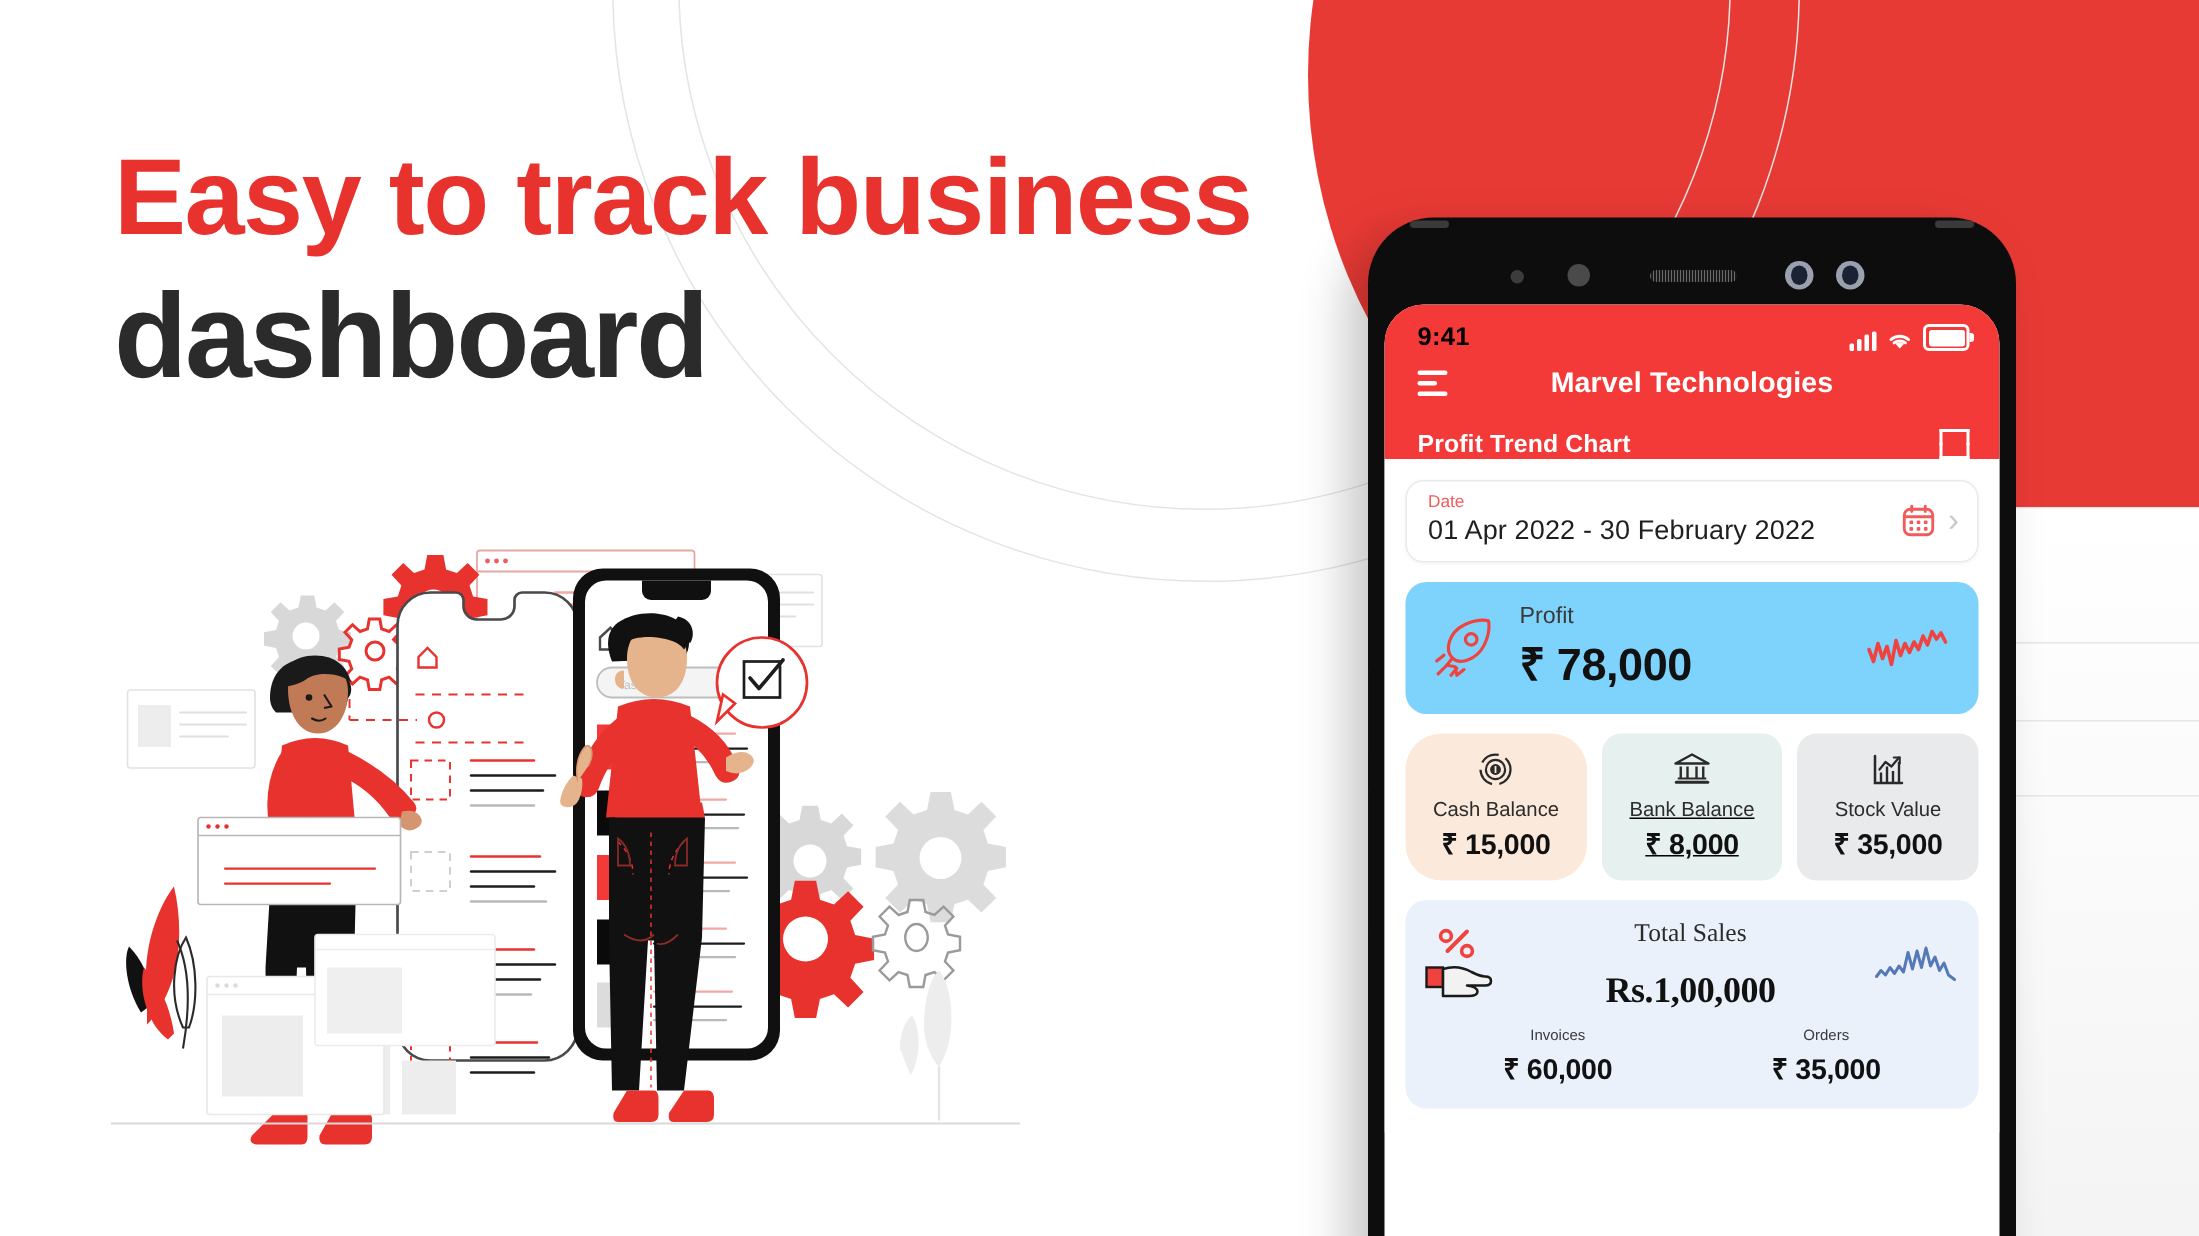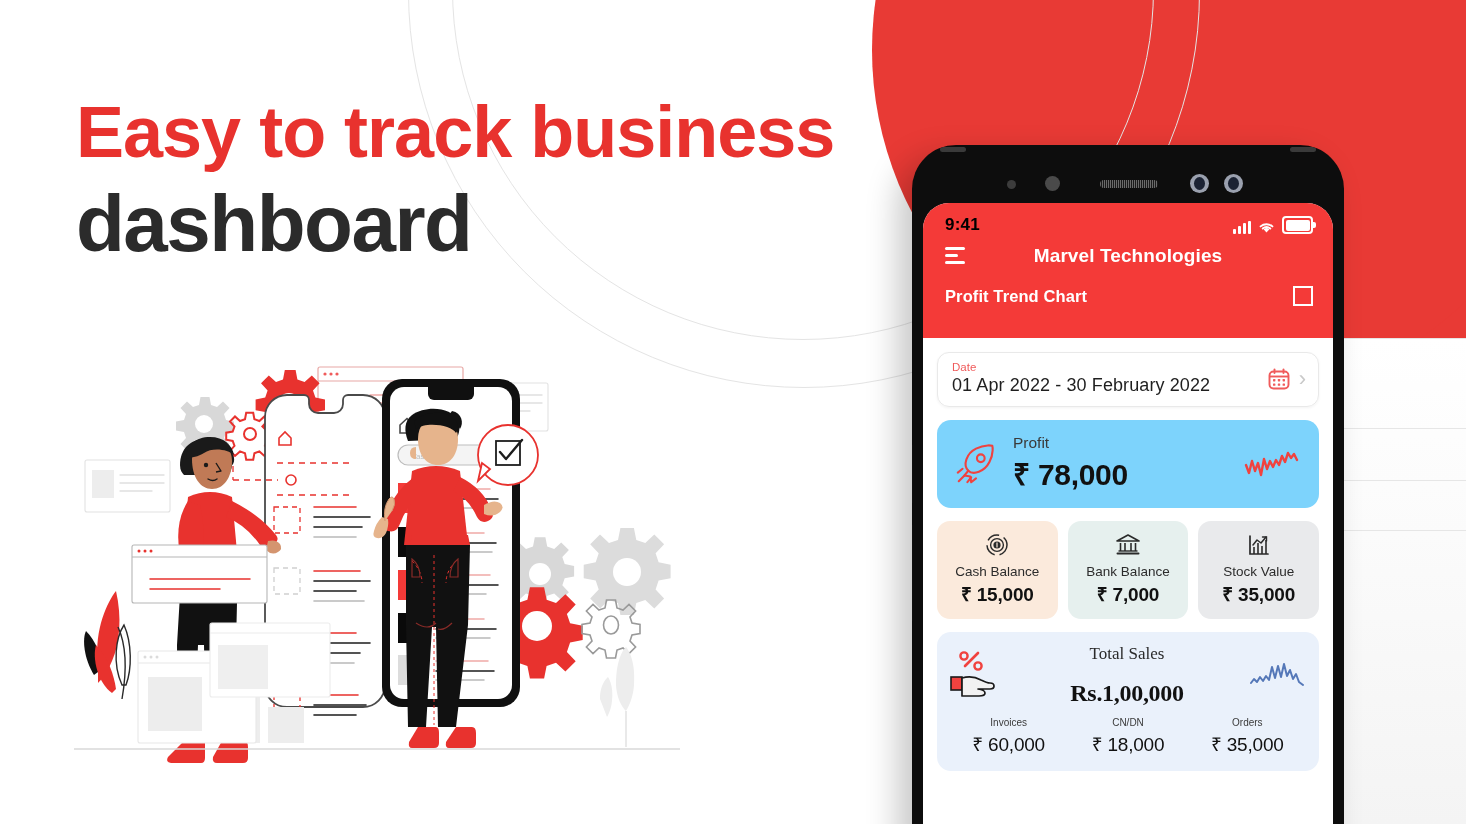--- a/index.html
+++ b/index.html
@@ -90,21 +90,21 @@
 
   .titlebar{display:flex;align-items:center;padding:10px 20px 16px 22px;position:relative;}
   .hamb{display:flex;flex-direction:column;gap:4px;width:20px;}
   .hamb i{height:3px;background:#fff;border-radius:2px;display:block;}
   .hamb i:nth-child(1){width:20px;} .hamb i:nth-child(2){width:13px;} .hamb i:nth-child(3){width:20px;}
   .app-title{
     position:absolute;left:0;right:0;text-align:center;color:#fff;
     font-size:19px;font-weight:bold;letter-spacing:.1px;pointer-events:none;
   }
 
-  .subbar{display:flex;align-items:center;justify-content:space-between;padding:6px 20px 32px 22px;}
+  .subbar{display:flex;align-items:center;justify-content:space-between;padding:6px 20px 0 22px;}
   .subbar-title{color:#fff;font-size:16.5px;font-weight:bold;letter-spacing:.1px;}
   .expand{width:20px;height:20px;position:relative;}
   .expand span{position:absolute;width:9px;height:9px;border:2.4px solid #fff;}
   .expand span.tl{left:0;top:0;border-right:none;border-bottom:none;}
   .expand span.tr{right:0;top:0;border-left:none;border-bottom:none;}
   .expand span.bl{left:0;bottom:0;border-right:none;border-top:none;}
   .expand span.br{right:0;bottom:0;border-left:none;border-top:none;}
 
   .app-body{background:#fff;padding:14px 14px 16px 14px;}
 
@@ -126,40 +126,40 @@
   .rocket{width:46px;height:46px;flex:0 0 auto;}
   .profit-txt{flex:1;}
   .profit-label{color:#3A3A3A;font-size:15.5px;margin-bottom:1px;}
   .profit-value{color:#111;font-size:30px;font-weight:bold;letter-spacing:-.3px;}
   .spark{width:60px;height:34px;flex:0 0 auto;}
 
   .stat-row{display:flex;gap:10px;margin-top:13px;}
   .stat-card{
     flex:1;border-radius:13px;padding:11px 4px 12px 4px;text-align:center;
   }
-  .stat-card.cash{background:#FBEADC;}
-  .stat-card.bank{background:#E6F0EE;}
+  .stat-card.cash{background:#FBEADC;border-radius:24px;}
+  .stat-card.bank{background:#E6F0EE;text-decoration:underline;}
   .stat-card.stock{background:#E9EAEC;}
   .stat-ic{height:26px;margin-bottom:6px;display:flex;align-items:center;justify-content:center;}
   .stat-name{font-size:13.5px;color:#2C2C2C;margin-bottom:2px;}
   .stat-val{font-size:19px;font-weight:bold;color:#111;letter-spacing:-.2px;}
 
   .sales-card{
     margin-top:13px;background:#EAF1FB;border-radius:14px;padding:12px 12px 14px 12px;
   }
   .sales-top{display:flex;align-items:center;gap:8px;}
   .hand{width:56px;height:52px;flex:0 0 auto;}
   .sales-mid{flex:1;text-align:center;font-family:Liberation Serif, serif;}
   .sales-label{font-size:17px;color:#2A2A2A;margin-bottom:2px;}
   .sales-value{font-size:24px;font-weight:bold;color:#111;letter-spacing:-.3px;margin-top:16px;}
   .sales-spark{width:58px;height:30px;flex:0 0 auto;}
   .sales-row{display:flex;margin-top:10px;}
   .sales-col{flex:1;text-align:center;}
   .sales-col .k{font-size:10px;color:#3A3A3A;margin-bottom:3px;}
-  .sales-col .v{font-size:19px;font-weight:normal;color:#111;letter-spacing:-.2px;}
+  .sales-col .v{font-size:19px;font-weight:bold;color:#111;letter-spacing:-.2px;}
 </style>
 </head>
 <body>
 
 <div id="stage">
 
   <div class="bg-layer">
     <div class="red-strip"></div>
     <div class="red-blob"></div>
     <div class="arc arc1"></div>
@@ -580,21 +580,21 @@
                   <path d="M5.5 10 V18"></path>
                     <path d="M10 10 V18"></path>
                     <path d="M16 10 V18"></path>
                     <path d="M20.5 10 V18"></path>
                 </g>
                 <path d="M2.5 20.5 H23.5" stroke="#2A2A2A" stroke-width="2" stroke-linecap="round"></path>
                 <path d="M3.5 18 H22.5" stroke="#2A2A2A" stroke-width="1.4"></path>
               </svg>
             </div>
             <div class="stat-name">Bank Balance</div>
-            <div class="stat-val">₹ 7,000</div>
+            <div class="stat-val">₹ 8,000</div>
           </div>
 
           <div class="stat-card stock">
             <div class="stat-ic">
               <svg width="24" height="24" viewBox="0 0 24 24">
                 <path d="M3 3 V21 H21" fill="none" stroke="#2A2A2A" stroke-width="1.7" stroke-linecap="round"></path>
                 <g fill="none" stroke="#2A2A2A" stroke-width="1.6">
                   <path d="M7 21 V14"></path>
                     <path d="M11 21 V10"></path>
                     <path d="M15 21 V13"></path>
@@ -627,24 +627,20 @@
             <svg class="sales-spark" viewBox="0 0 58 30">
               <path d="M2 22 L5 18 L8 21 L11 16 L14 20 L17 15 L20 19 L23 6 L26 17 L29 5 L32 16 L35 3 L38 15 L41 9 L44 18 L47 13 L50 21 L54 24" fill="none" stroke="#5578B8" stroke-width="2" stroke-linecap="round" stroke-linejoin="round"></path>
             </svg>
           </div>
           <div class="sales-row">
             <div class="sales-col">
               <div class="k">Invoices</div>
               <div class="v">₹ 60,000</div>
             </div>
             <div class="sales-col">
-              <div class="k">CN/DN</div>
-              <div class="v">₹ 18,000</div>
-            </div>
-            <div class="sales-col">
               <div class="k">Orders</div>
               <div class="v">₹ 35,000</div>
             </div>
           </div>
         </div>
 
       </div>
     </div>
   </div>
 

